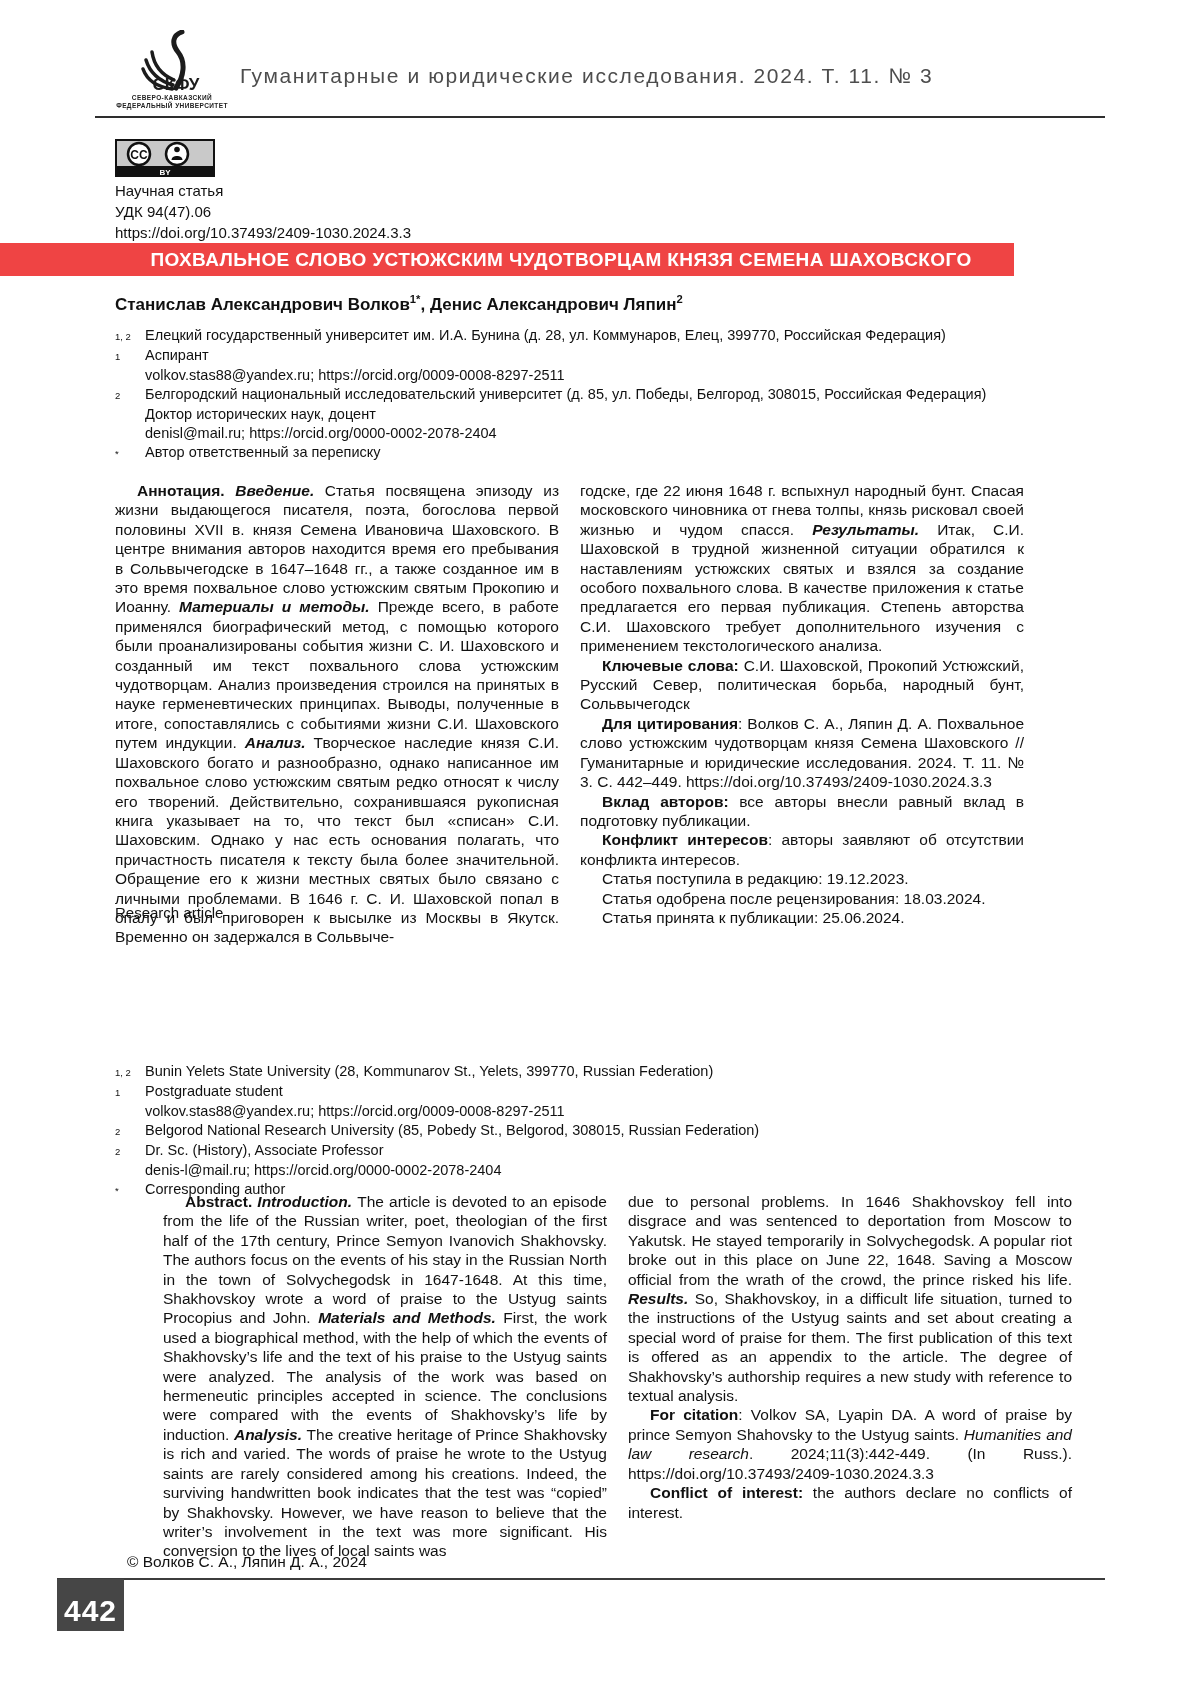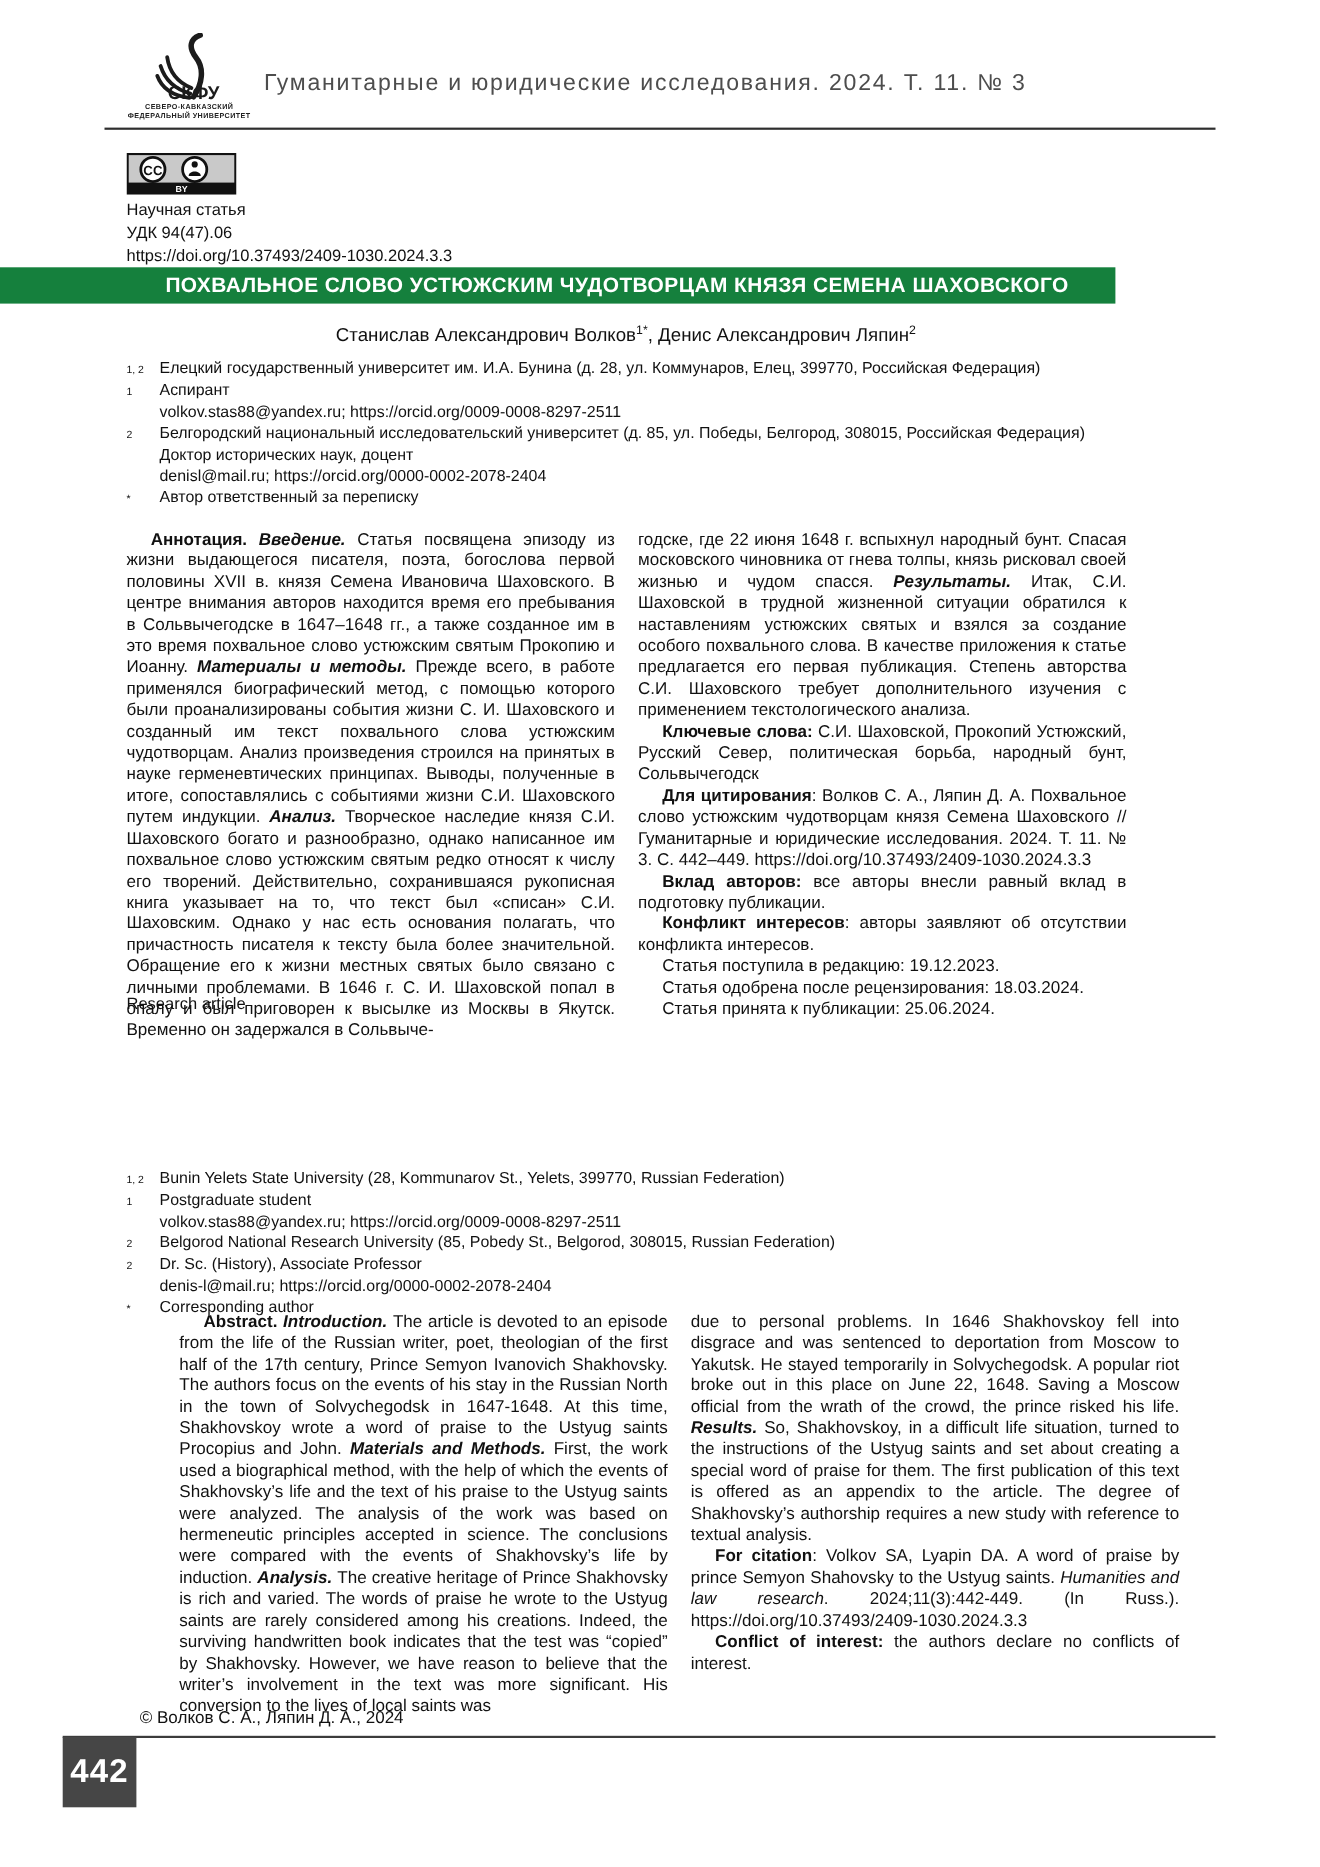--- a/index.html
+++ b/index.html
@@ -15,28 +15,28 @@
   .logo svg{display:block;margin:0 auto;}
   .logo .org{font-size:6.5px;letter-spacing:0.4px;color:#222;font-weight:bold;line-height:8px;}
   .journal-title{position:absolute;left:240px;top:64px;font-size:21px;color:#4d4d4d;letter-spacing:1.6px;}
   .header-rule{position:absolute;left:95px;top:116px;width:1010px;height:2px;background:#2e2e2e;}
 
   
   .cc-badge{position:absolute;left:115px;top:139px;cursor:pointer;}
   .meta{position:absolute;left:115px;top:180px;font-size:15px;line-height:21px;color:#111;}
 
   
-  .banner{position:absolute;left:0;width:1014px;height:33px;background:#15803d;color:#ffffff;
+  .banner{position:absolute;left:0;width:1014px;height:33px;background:#ef4444;color:#ffffff;
           font-weight:bold;font-size:19px;line-height:33px;text-align:center;letter-spacing:0.4px;
           padding-left:108px;box-sizing:border-box;}
   .banner-ru{top:243px;}
   .banner-en{top:972px;}
 
   
-  .authors{position:absolute;left:115px;width:908px;text-align:center;font-weight:normal;font-size:17px;color:#111;}
+  .authors{position:absolute;left:115px;width:908px;font-weight:bold;font-size:17px;color:#111;}
   .authors-ru{top:295px;}
   .authors-en{top:1032px;}
 
   
   .affs{position:absolute;left:115px;width:912px;font-size:14.5px;line-height:19px;color:#111;}
   .affs-ru{top:326px;}
   .affs-en{top:1062px;}
   .aff-row{display:flex;}
   .aff-sup{width:30px;flex:0 0 30px;font-size:9.5px;padding-top:1px;font-weight:normal;}
   .aff-text{flex:1;}
@@ -48,21 +48,21 @@
   .abstract-en{top:1192px;margin-left:48px;}
   .col{width:444px;flex:0 0 444px;}
   .col p{margin:0;text-indent:22px;}
   .col p.noindent{text-indent:0;}
 
   .research-label{position:absolute;left:115px;top:904px;font-size:15px;color:#111;}
 
   
   .copyright{position:absolute;left:127px;top:1553px;font-size:15.5px;color:#111;}
   .footer-rule{position:absolute;left:57px;top:1578px;width:1048px;height:2px;background:#3c3c3c;}
-  .page-box{position:absolute;left:57px;top:1579px;width:67px;height:64px;background:#464646;
+  .page-box{position:absolute;left:57px;top:1579px;width:67px;height:52px;background:#464646;
             color:#fff;font-weight:bold;font-size:30px;line-height:64px;text-align:center;letter-spacing:1px;}
 </style>
 </head>
 <body>
 
 <div class="page">
 
   <div class="logo">
     <svg width="72" height="64" viewBox="0 0 72 64">
       <g fill="none" stroke="#1c1c1c" stroke-linecap="round">

